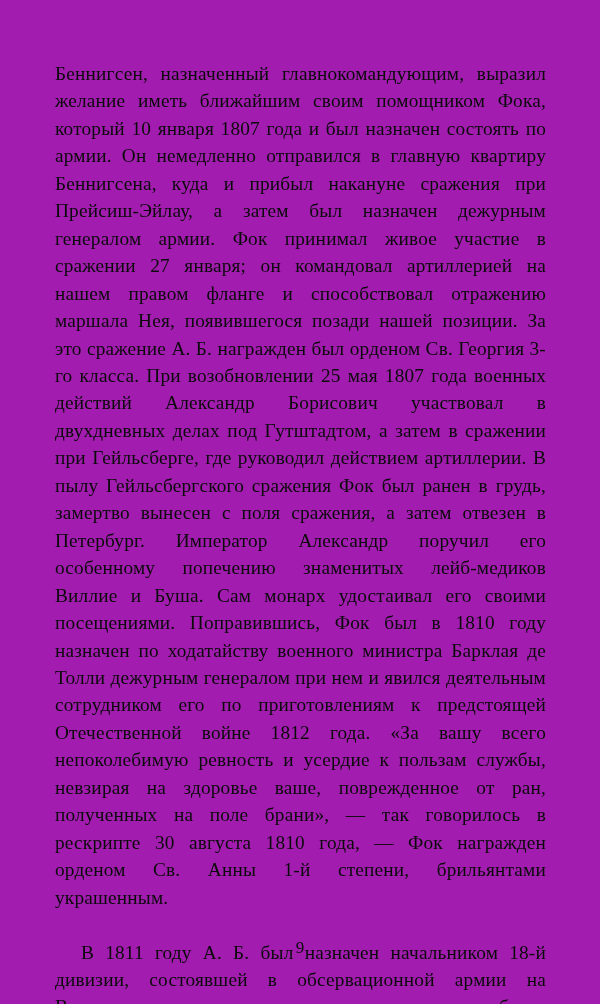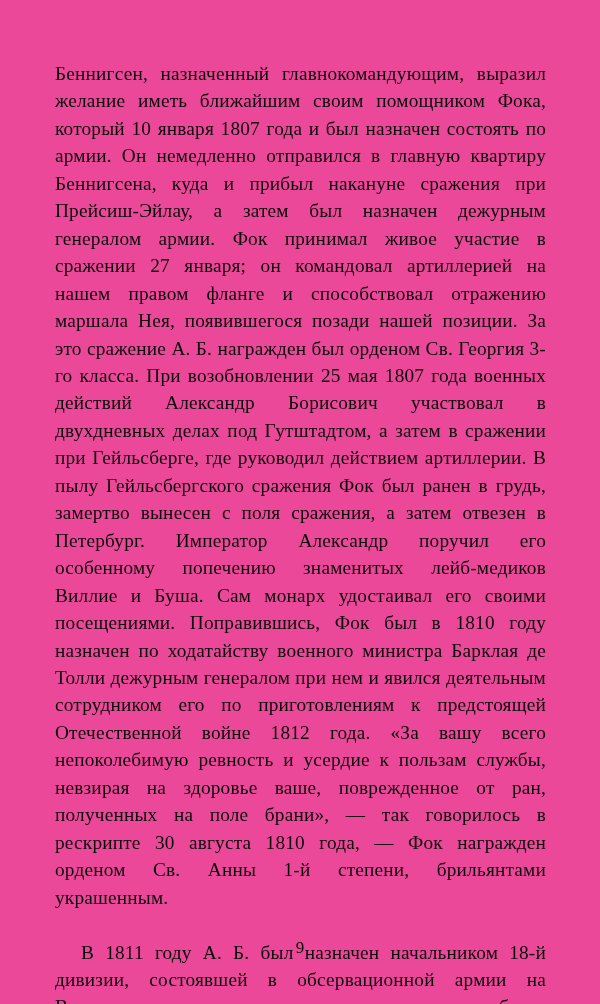--- a/index.html
+++ b/index.html
@@ -16,21 +16,21 @@
     overflow: hidden;
     position: relative;
   }
 
   .page {
     position: absolute;
     left: 0;
     top: 0;
     width: 600px;
     height: 1004px;
-    background: #ec4899;
+    background: #a21caf;
   }
 
   .text-block {
     position: absolute;
     left: 55px;
     top: 60px;
     width: 491px;
   }
 
   .para {

